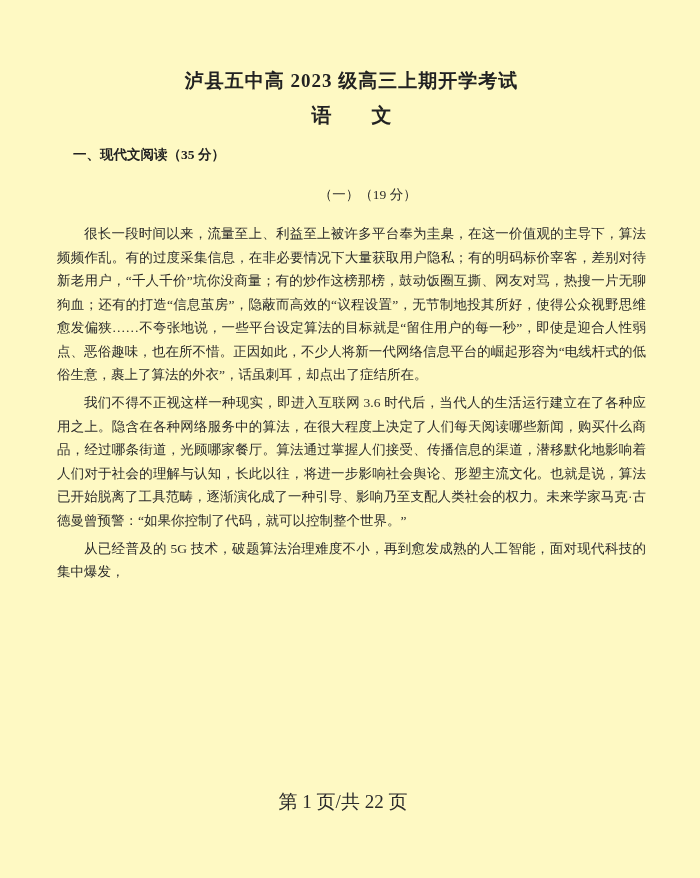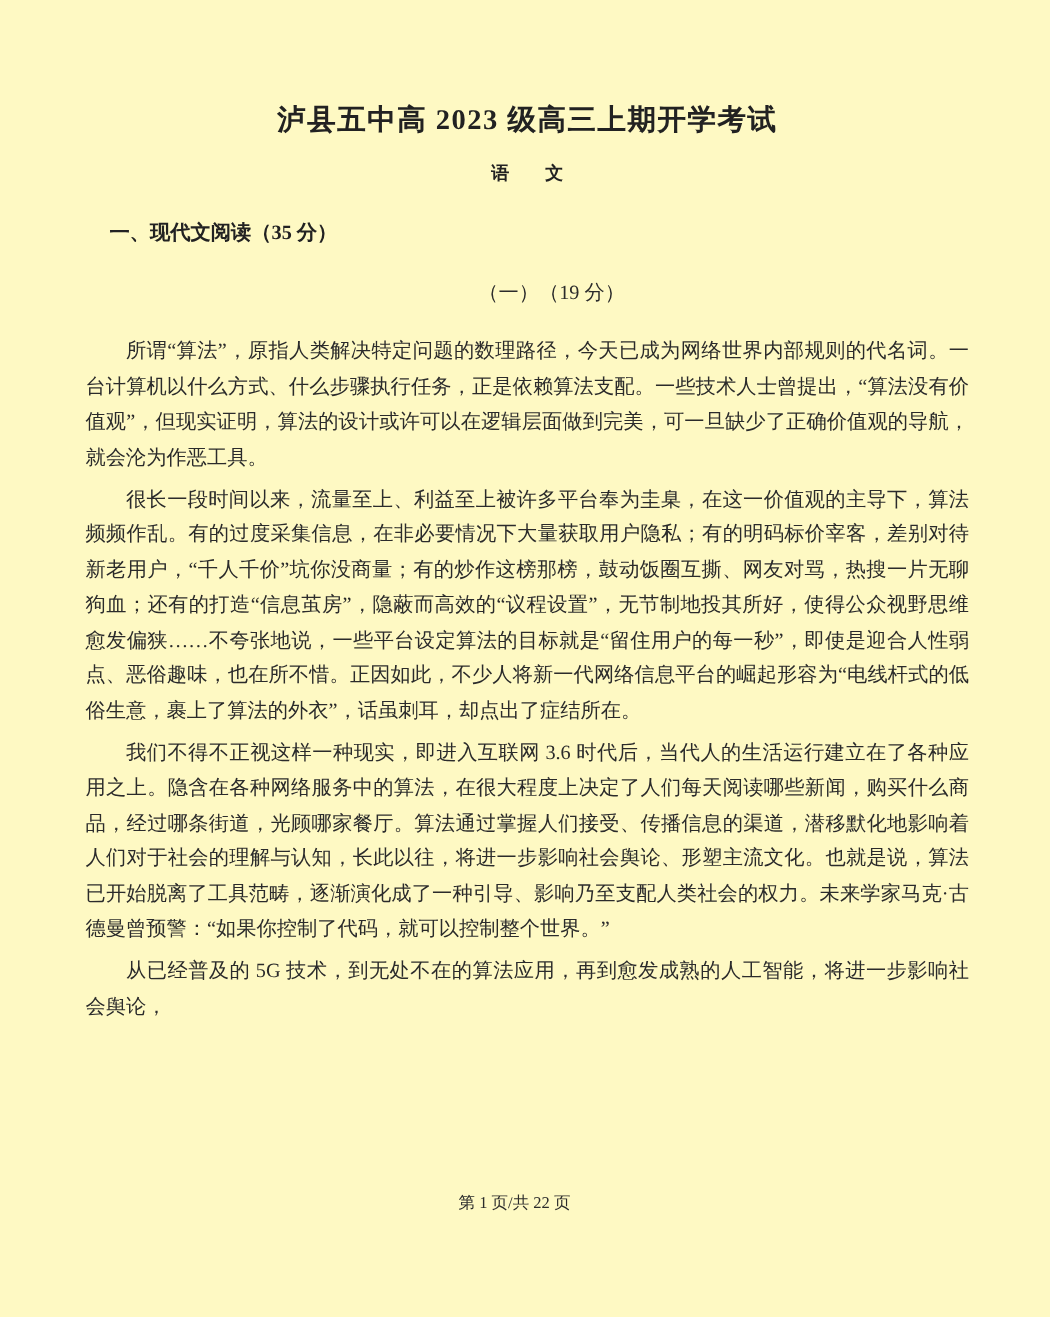--- a/index.html
+++ b/index.html
@@ -22,21 +22,21 @@
   .doc-title {
     font-size: 19px;
     font-weight: bold;
     text-align: center;
     letter-spacing: 1px;
     margin: 0 0 9px 0;
     line-height: 26px;
     color: #222222;
   }
   .doc-subject {
-    font-size: 12px;
+    font-size: 20px;
     font-weight: bold;
     text-align: center;
     margin: 0 0 13px 0;
     line-height: 24px;
     color: #222222;
   }
   .line {
     font-size: 13.5px;
     line-height: 23.5px;
     margin: 16px;
@@ -62,44 +62,43 @@
     text-align: justify;
     text-justify: inter-ideograph;
     color: #2b2b2b;
   }
   .page-footer {
     position: absolute;
     left: 16px;
     right: 30px;
     top: 792px;
     text-align: center;
-    font-size: 11px;
+    font-size: 19px;
     line-height: 20px;
     color: #2b2b2b;
   }
 </style>
 </head>
 <body>
 
 <div class="page">
 
   <h1 class="doc-title">泸县五中高 2023 级高三上期开学考试</h1>
 
   <h2 class="doc-subject">语　　文</h2>
 
   <div class="line section-heading">一、现代文阅读（35 分）</div>
 
   <div class="line subsection-heading">（一）（19 分）</div>
 
 
 
-  <p class="body-para">所谓“算法”，原指人类解决特定问题的数理路径，今天已成为网络世界内部规则的代名词。一台计算机以什么方式、什么步骤执行任务，正是依赖算法支配。一些技术人士曾提出，“算法没有价值观”，但现实证明，算法的设计或许可以在逻辑层面做到完美，可一旦缺少了正确价值观的导航，就会沦为作恶工具。</p>
 
   <p class="body-para">很长一段时间以来，流量至上、利益至上被许多平台奉为圭臬，在这一价值观的主导下，算法频频作乱。有的过度采集信息，在非必要情况下大量获取用户隐私；有的明码标价宰客，差别对待新老用户，“千人千价”坑你没商量；有的炒作这榜那榜，鼓动饭圈互撕、网友对骂，热搜一片无聊狗血；还有的打造“信息茧房”，隐蔽而高效的“议程设置”，无节制地投其所好，使得公众视野思维愈发偏狭……不夸张地说，一些平台设定算法的目标就是“留住用户的每一秒”，即使是迎合人性弱点、恶俗趣味，也在所不惜。正因如此，不少人将新一代网络信息平台的崛起形容为“电线杆式的低俗生意，裹上了算法的外衣”，话虽刺耳，却点出了症结所在。</p>
 
   <p class="body-para">我们不得不正视这样一种现实，即进入互联网 3.6 时代后，当代人的生活运行建立在了各种应用之上。隐含在各种网络服务中的算法，在很大程度上决定了人们每天阅读哪些新闻，购买什么商品，经过哪条街道，光顾哪家餐厅。算法通过掌握人们接受、传播信息的渠道，潜移默化地影响着人们对于社会的理解与认知，长此以往，将进一步影响社会舆论、形塑主流文化。也就是说，算法已开始脱离了工具范畴，逐渐演化成了一种引导、影响乃至支配人类社会的权力。未来学家马克·古德曼曾预警：“如果你控制了代码，就可以控制整个世界。”</p>
 
 
-  <p class="body-para">从已经普及的 5G 技术，到无处不在的算法应用，再到愈发成熟的人工智能，将进一步影响社会舆论，</p>
+  <p class="body-para">从已经普及的 5G 技术，破题算法治理难度不小，再到愈发成熟的人工智能，面对现代科技的集中爆发，</p>
 
   <div class="page-footer">第 1 页/共 22 页</div>
 
 </div>
 
 </body></html>

